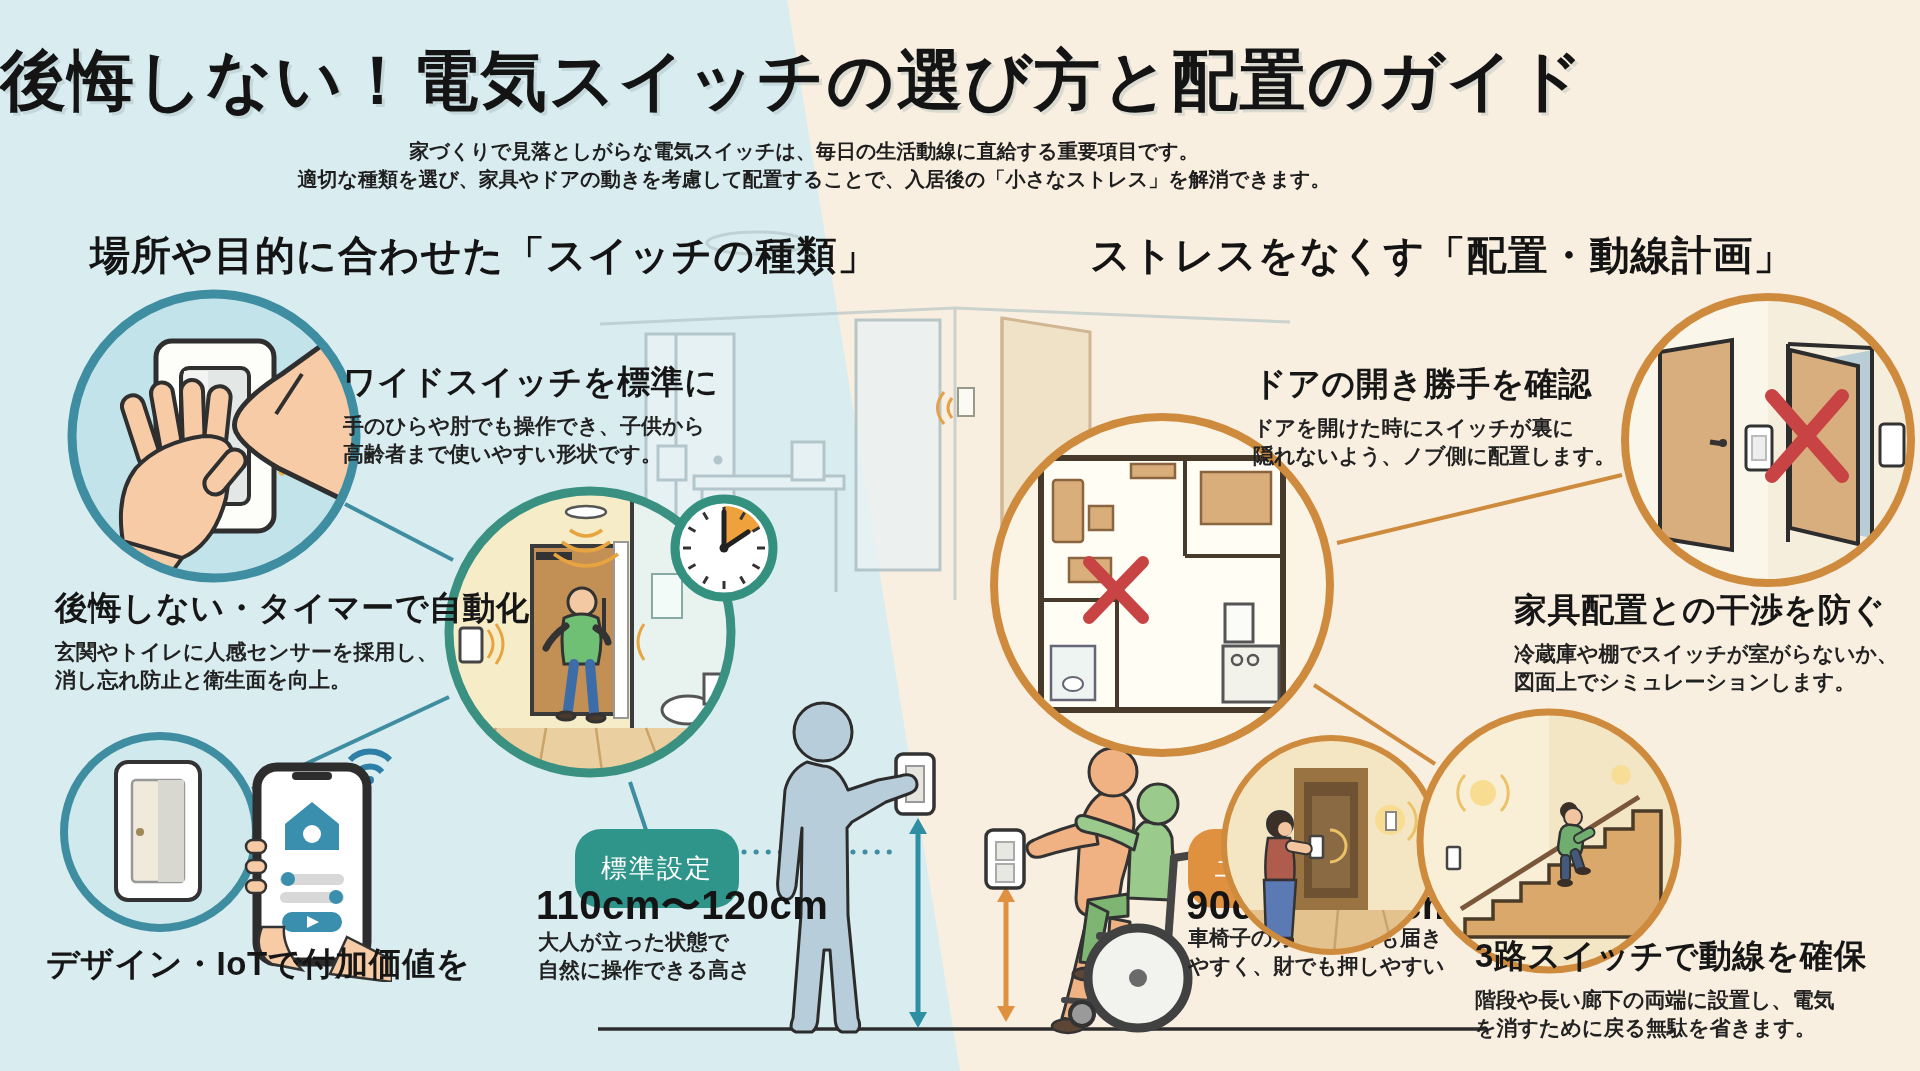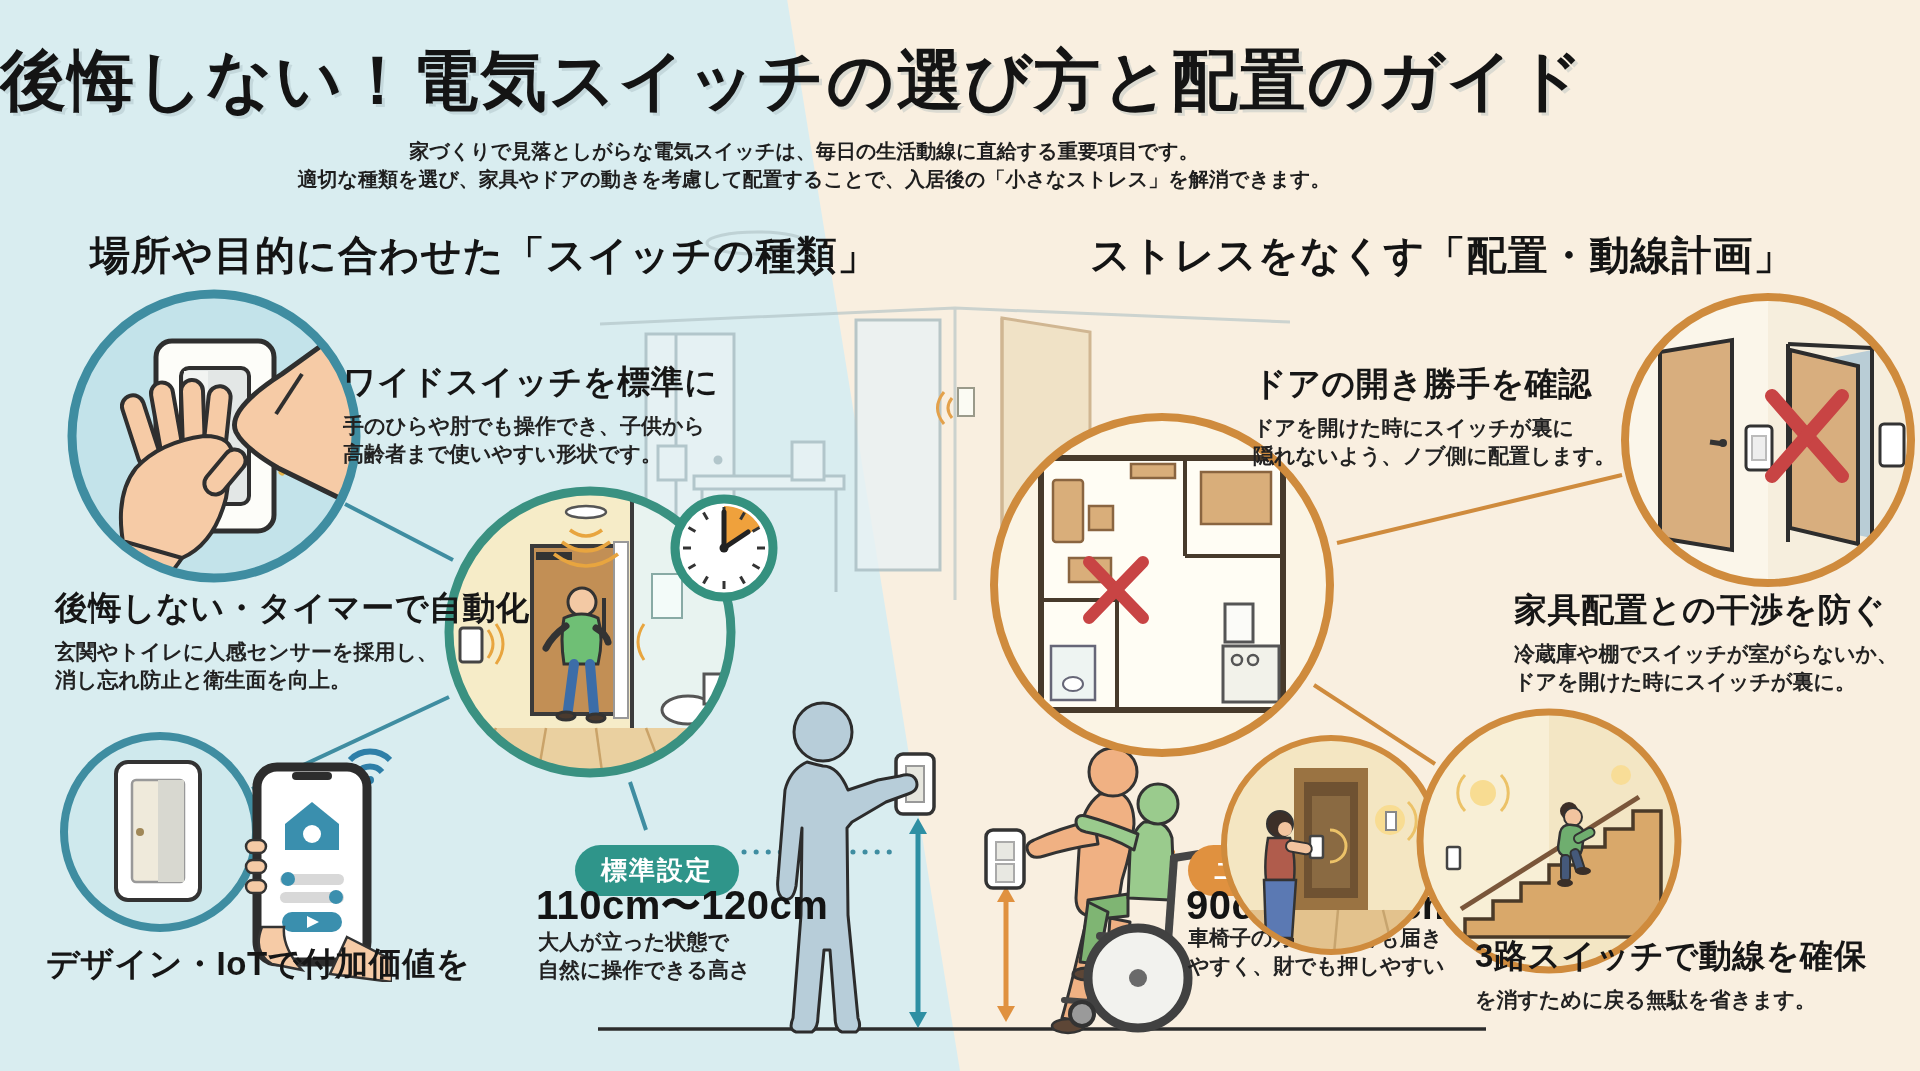--- a/index.html
+++ b/index.html
@@ -6,22 +6,22 @@
   #canvas{position:relative;width:1920px;height:1071px;overflow:hidden;background:#f9efe0;
           font-family:"Liberation Sans","DejaVu Sans",sans-serif;color:#1b1b1b;}
   .abs{position:absolute;}
   .t-title{font-weight:900;font-size:66px;letter-spacing:2px;color:#141414;
            text-shadow:3px 3px 0 rgba(150,170,175,.30);white-space:nowrap;}
   .t-sub{font-weight:700;font-size:20px;color:#1e1e1e;white-space:nowrap;}
   .t-sec{font-weight:900;font-size:40px;letter-spacing:1px;color:#141414;white-space:nowrap;}
   .t-item{font-weight:900;font-size:33px;letter-spacing:.5px;color:#161616;white-space:nowrap;}
   .t-body{font-weight:700;font-size:21px;line-height:1.34;color:#222;white-space:nowrap;}
   .t-range{font-weight:900;font-size:40px;letter-spacing:.5px;color:#141414;white-space:nowrap;text-align:right;}
-  .badge{display:inline-block;padding:8px 26px;border-radius:26px;color:#fff;
-         font-weight:700;font-size:26px;letter-spacing:2px;white-space:nowrap;margin-top:16px;}
+  .badge{display:inline-block;padding:22px 26px;border-radius:26px;color:#fff;
+         font-weight:400;font-size:26px;letter-spacing:2px;white-space:nowrap;}
   .badge-std{background:#2f958a;}
   .badge-uni{background:#e0913f;}
   .bg-blue{left:0;top:0;width:1920px;height:1071px;background:#d9edf0;
            clip-path:polygon(0 0,41% 0,50% 100%,0 100%);}
 </style>
 </head>
 <body>
 
 <div id="canvas">
 
@@ -429,23 +429,24 @@
     <div class="t-item">ドアの開き勝手を確認</div>
     <div class="t-body" style="margin-top:7px">
       <div>ドアを開けた時にスイッチが裏に</div>
       <div>隠れないよう、ノブ側に配置します。</div>
     </div>
   </div>
   <div class="abs" style="left:1514px;top:588px">
     <div class="t-item">家具配置との干渉を防ぐ</div>
     <div class="t-body" style="margin-top:7px">
       <div>冷蔵庫や棚でスイッチが室がらないか、</div>
-      <div>ドアを開けた時にスイッチが裏に。</div>
+      <div>図面上でシミュレーションします。</div>
     </div>
   </div>
   <div class="abs" style="left:1475px;top:934px">
     <div class="t-item">3路スイッチで動線を確保</div>
     <div class="t-body" style="margin-top:7px">
+      <div>階段や長い廊下の両端に設置し、電気</div>
       <div>を消すために戻る無駄を省きます。</div>
     </div>
   </div>
 
 </div>
 
 </body></html>

